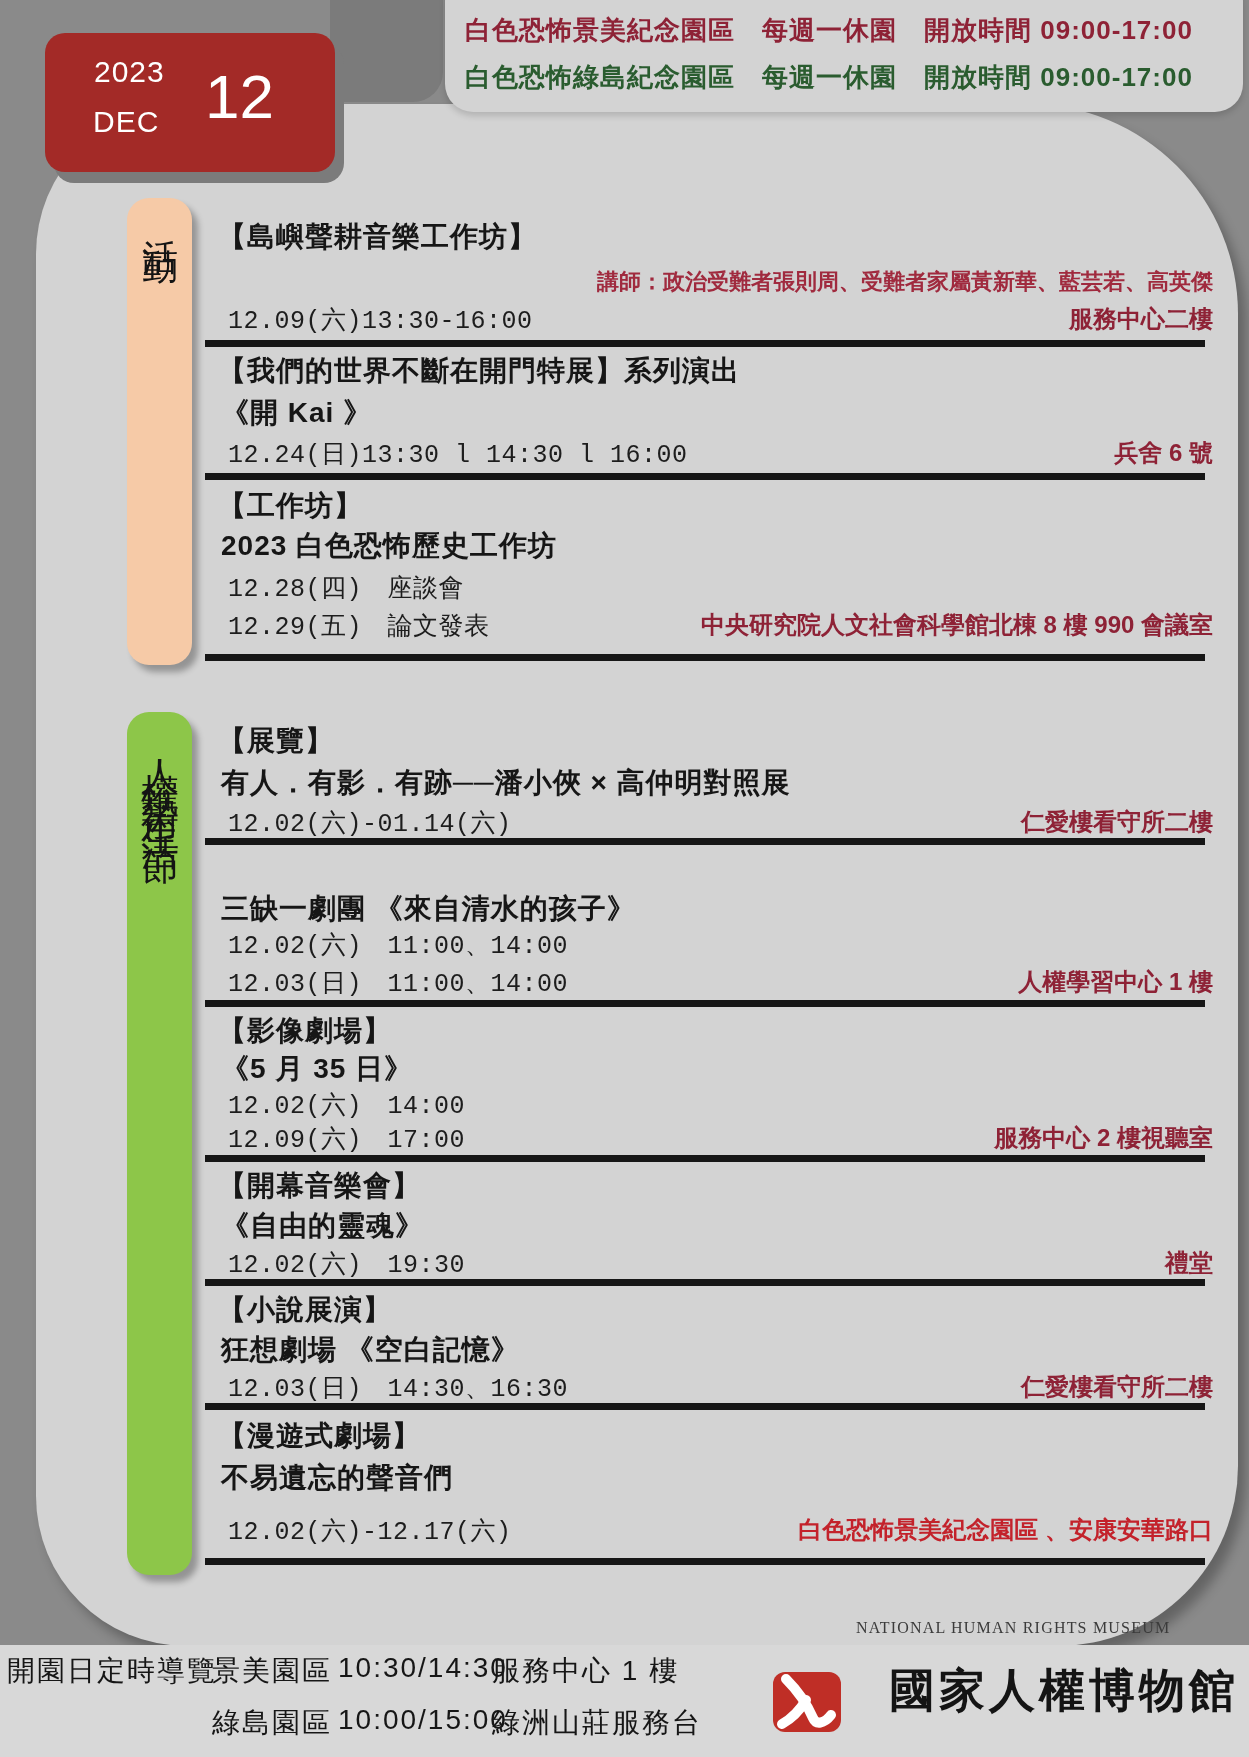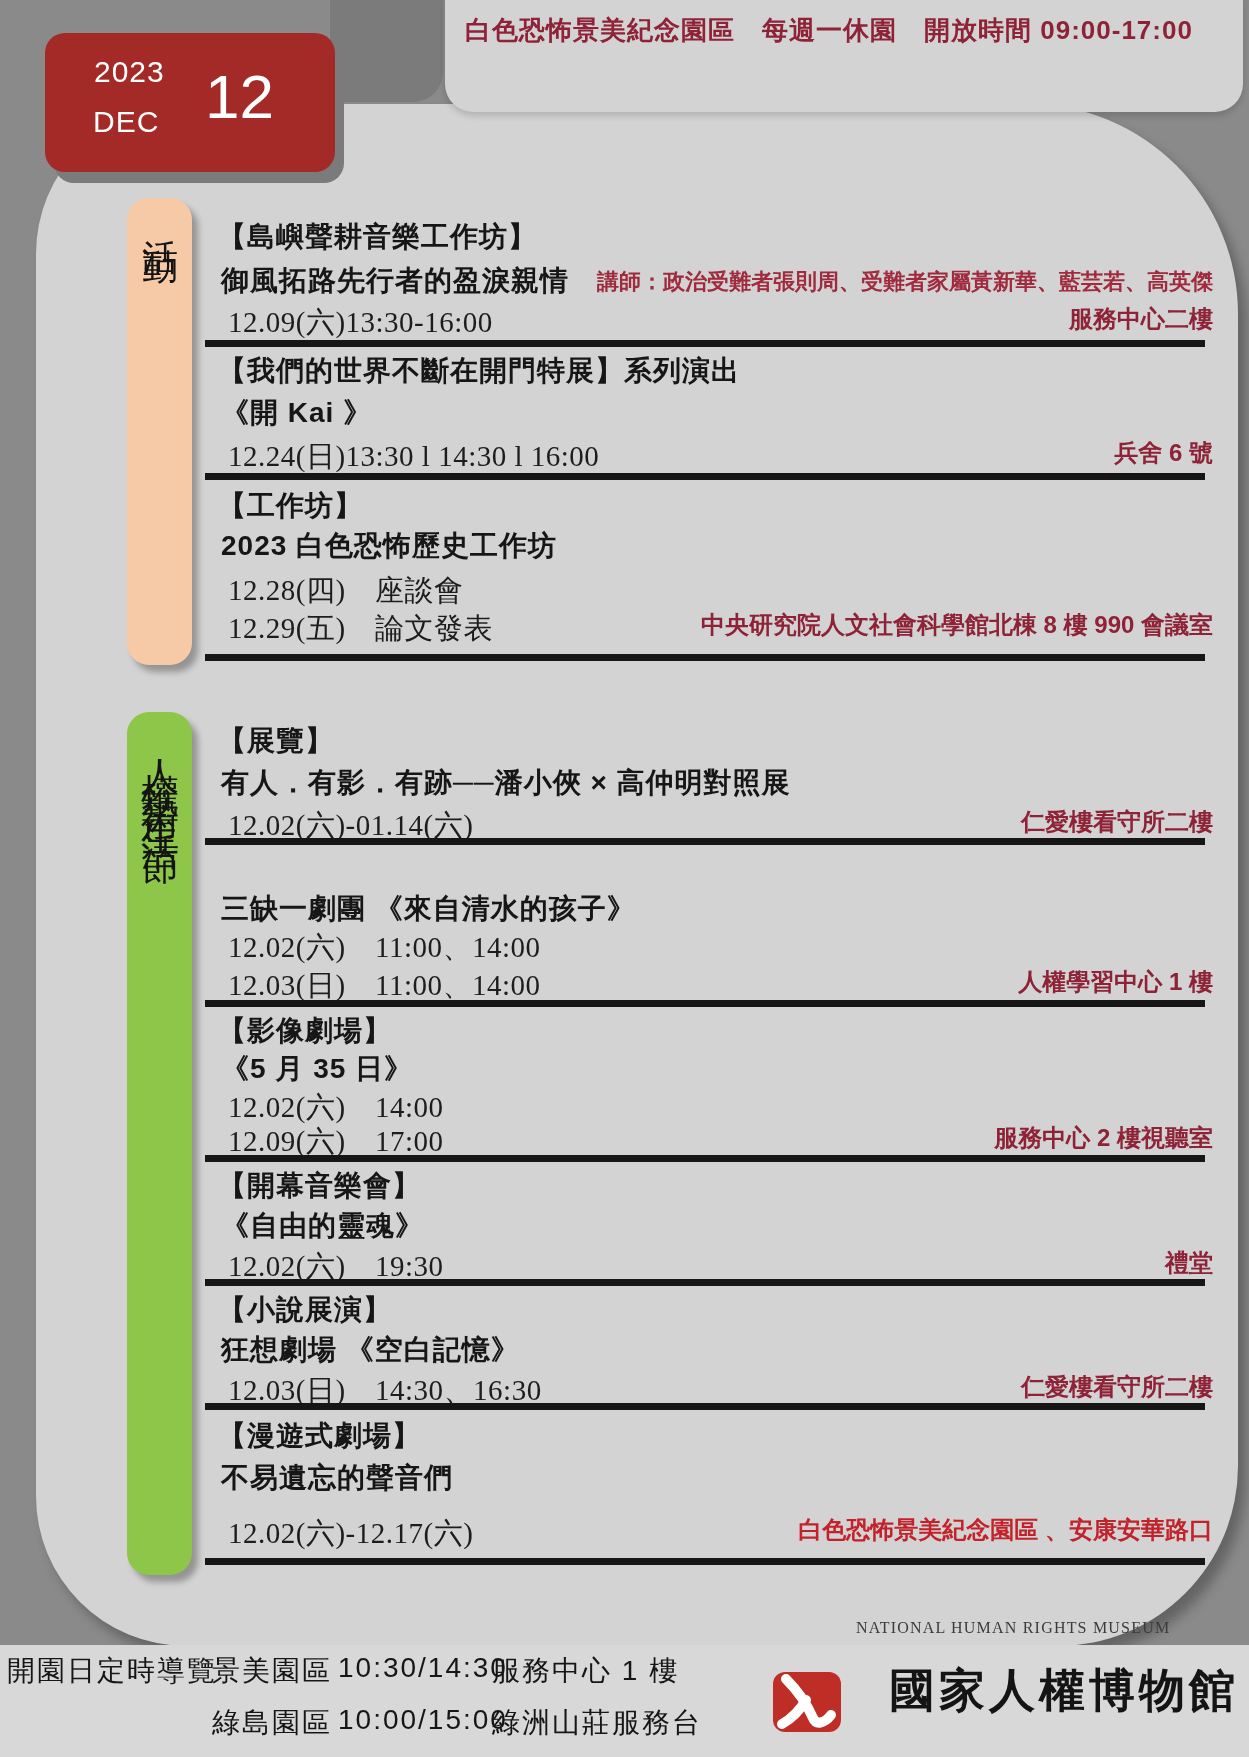--- a/index.html
+++ b/index.html
@@ -44,21 +44,21 @@
        box-shadow:6px 7px 6px rgba(0,0,0,0.3); display:flex; justify-content:center;}
   .bar.peach{top:198px; height:467px; background:var(--peach,#f6caa7);}
   .bar.green{top:712px; height:863px; background:var(--bar-green,#8dc649);}
   .vtext{writing-mode:vertical-rl; text-orientation:upright; color:#141414;
          font-size:36px; letter-spacing:9px; margin-top:14px;}
   .vtext.fest{font-size:38px; letter-spacing:15px; margin-top:16px;}
   
   .t,.s{position:absolute; left:218px; font-weight:bold; font-size:28px; color:#161616;
         letter-spacing:1px; white-space:nowrap;}
   .s{left:221px;}
-  .d{position:absolute; left:228px; font-family:Liberation Serif, serif; font-size:29px;
+  .d{position:absolute; left:228px; font-family:Liberation Mono, monospace; font-size:25px;
      color:#1d1d1d; letter-spacing:0.5px; white-space:nowrap;}
   .loc{position:absolute; right:44px; font-size:24px; font-weight:bold;
        color:var(--maroon,#8e2b3a); white-space:nowrap; text-align:right;}
   .note{position:absolute; right:44px; font-size:22px; font-weight:bold;
         color:var(--crimson,#a02a3e); white-space:nowrap; text-align:right;}
   .loc.bright{color:var(--bright-red,#c3222b);}
   .divider{position:absolute; left:205px; width:1000px; height:7px; background:#161616;}
   
   .footer-band{position:absolute; left:0; top:1645px; width:1249px; height:112px;
                background:var(--footer-bg,#d8d8d8);}
@@ -73,37 +73,37 @@
 </head>
 <body>
 
 <div class="page">
 
   <div class="main-panel"></div>
   <div class="shadow-patch"></div>
 
   <div class="header-box">
     <div class="hours line1">白色恐怖景美紀念園區　每週一休園　開放時間 09:00-17:00</div>
+    <div class="hours line2">白色恐怖綠島紀念園區　每週一休園　開放時間 09:00-17:00</div>
   </div>
 
   <div class="badge">
     <div class="badge-year">2023</div>
     <div class="badge-month">DEC</div>
     <div class="badge-day">12</div>
   </div>
 
   <div class="bar peach">
     <span class="vtext">活動</span>
   </div>
   <div class="bar green">
     <span class="vtext fest">人權藝術生活節</span>
   </div>
 
   <div class="t" style="top:218px">【島嶼聲耕音樂工作坊】</div>
-  <div class="s" style="top:262px">御風拓路先行者的盈淚親情</div>
   <div class="note" style="top:267px">講師：政治受難者張則周、受難者家屬黃新華、藍芸若、高英傑</div>
   <div class="d" style="top:303px">12.09(六)13:30-16:00</div>
   <div class="loc" style="top:303px">服務中心二樓</div>
   <div class="divider" style="top:340px"></div>
 
   <div class="t" style="top:352px">【我們的世界不斷在開門特展】系列演出</div>
   <div class="s" style="top:394px">《開 Kai 》</div>
   <div class="d" style="top:437px">12.24(日)13:30 l 14:30 l 16:00</div>
   <div class="loc" style="top:437px">兵舍 6 號</div>
   <div class="divider" style="top:473px"></div>

